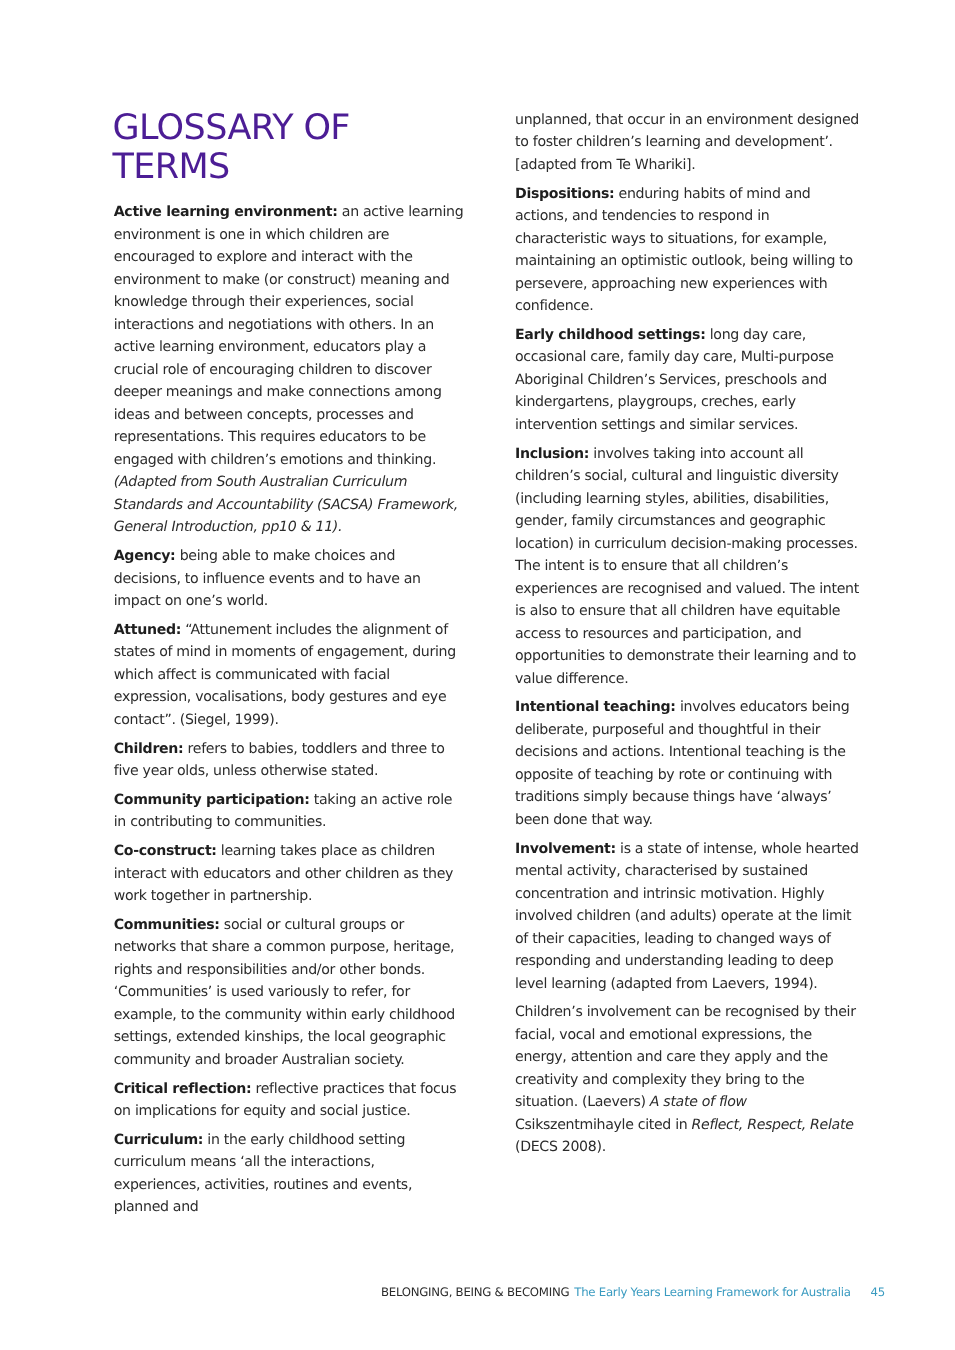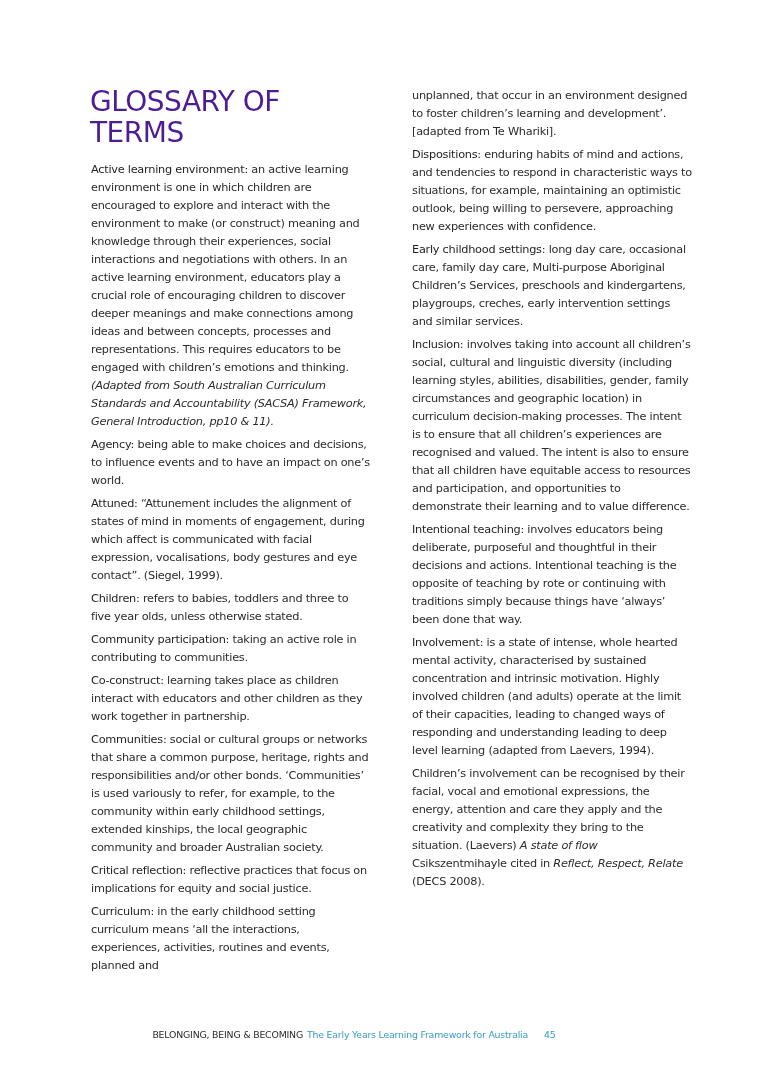--- a/index.html
+++ b/index.html
@@ -6,24 +6,24 @@
     body { width: 764px; height: 1080px; position: relative; overflow: hidden;
       font-family: "DejaVu Sans", sans-serif; color: #2b2b2b; }
     .page-title { position: absolute; left: 90px; top: 86px; width: 270px;
       font-family: "DejaVu Sans", sans-serif; font-weight: normal;
       color: #4c1d95; font-size: 28px; line-height: 31px; letter-spacing: -0.5px; margin: 0; }
     .column { position: absolute; top: 0; width: 280px; font-size: 11.3px; line-height: 18px;
       letter-spacing: -0.25px; }
     .col-left { left: 91px; top: 161px; }
     .col-right { left: 412px; top: 87px; }
     .entry { margin: 0 0 5px 0; }
-    .term { font-weight: normal; color: #1e1e1e; text-align: center; }
+    .term { font-weight: bold; color: #1e1e1e; text-align: center; }
     .def { font-weight: normal; }
     .it { font-style: italic; }
-    .footer { position: absolute; top: 1029px; left: 0; width: 708px; text-align: center;
+    .footer { position: absolute; top: 1029px; left: 0; width: 708px; text-align: right;
       font-size: 9.4px; letter-spacing: -0.2px; white-space: nowrap; }
     .footer .series { color: #2b2b2b; text-transform: uppercase; }
     .footer .sub { color: #3a9bc0; margin-left: 4px; }
     .footer .pagenum { color: #3a9bc0; margin-left: 16px; }
   </style>
 </head>
 <body>
 
 <h1 class="page-title">GLOSSARY OF TERMS</h1>
 

